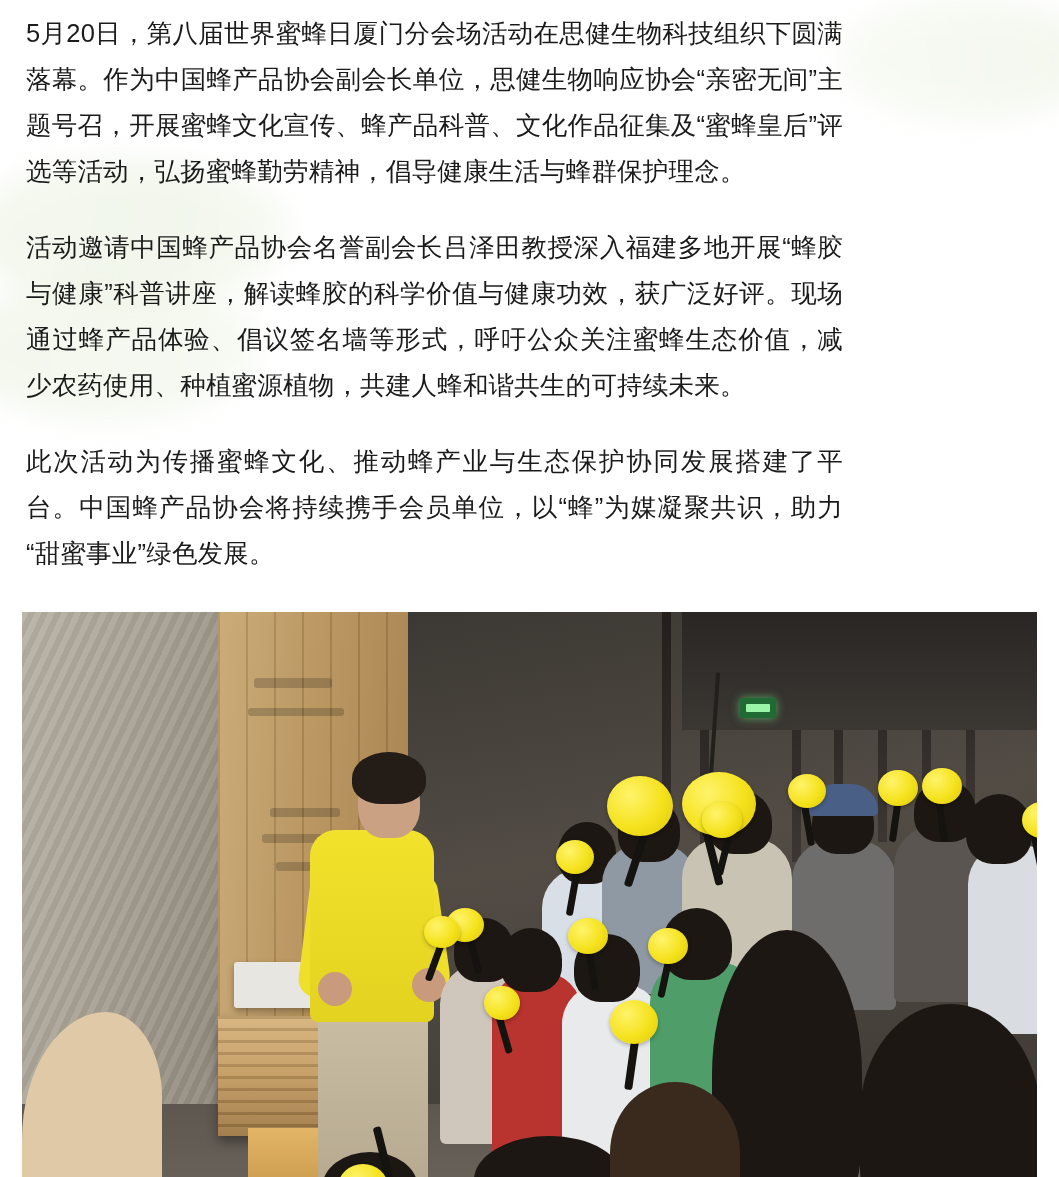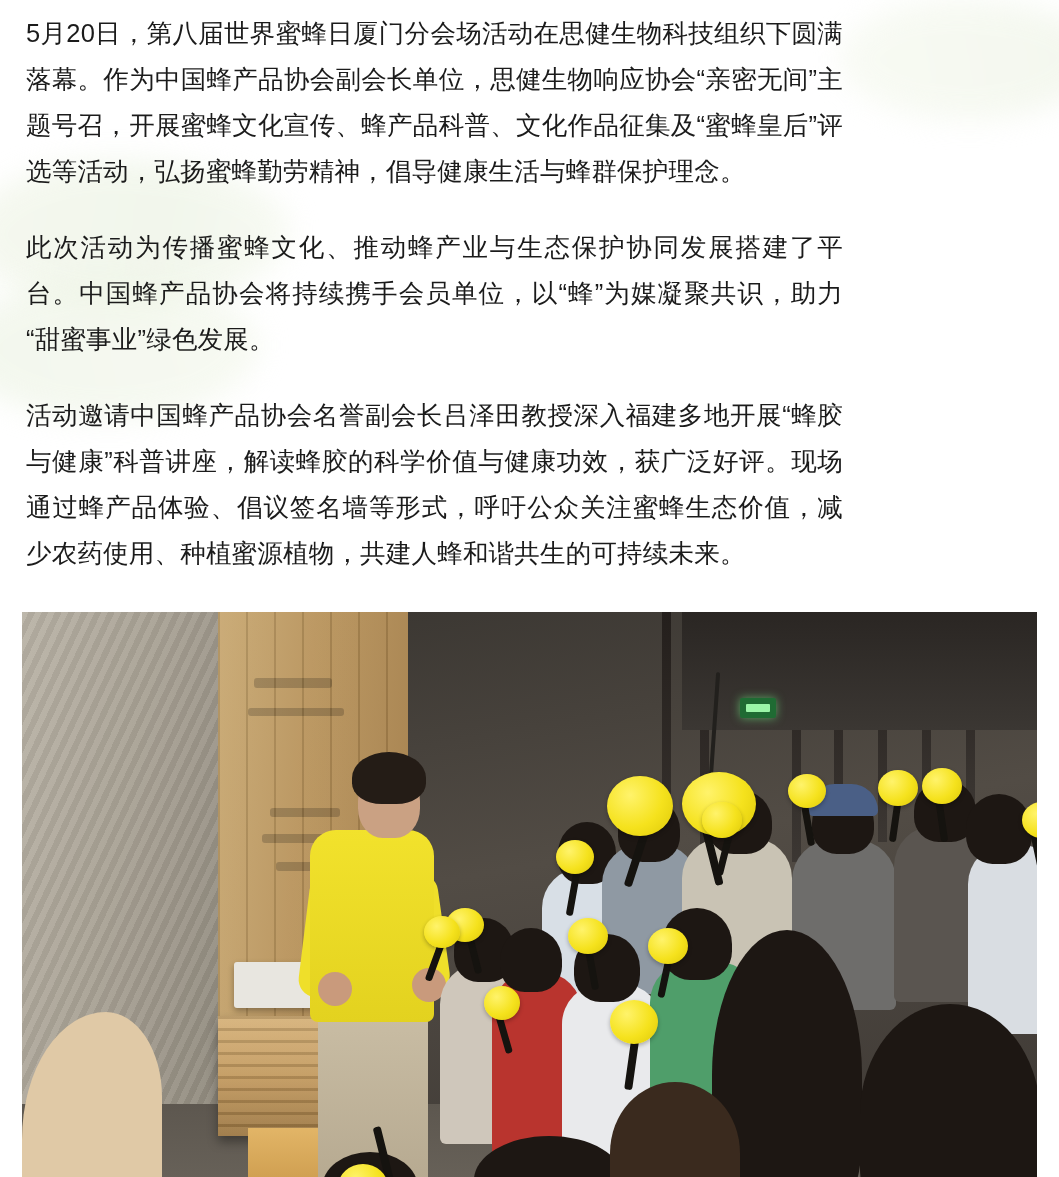--- a/index.html
+++ b/index.html
@@ -210,22 +210,22 @@
 <body>
 
 <div class="bg-wash">
   <div class="blob blob-a"></div>
   <div class="blob blob-b"></div>
   <div class="blob blob-c"></div>
 </div>
 
 <article class="article">
   <p class="para" id="para-1">5月20日，第八届世界蜜蜂日厦门分会场活动在思健生物科技组织下圆满落幕。作为中国蜂产品协会副会长单位，思健生物响应协会“亲密无间”主题号召，开展蜜蜂文化宣传、蜂产品科普、文化作品征集及“蜜蜂皇后”评选等活动，弘扬蜜蜂勤劳精神，倡导健康生活与蜂群保护理念。</p>
+  <p class="para" id="para-2">活动邀请中国蜂产品协会名誉副会长吕泽田教授深入福建多地开展“蜂胶与健康”科普讲座，解读蜂胶的科学价值与健康功效，获广泛好评。现场通过蜂产品体验、倡议签名墙等形式，呼吁公众关注蜜蜂生态价值，减少农药使用、种植蜜源植物，共建人蜂和谐共生的可持续未来。</p>
   <p class="para" id="para-3">此次活动为传播蜜蜂文化、推动蜂产业与生态保护协同发展搭建了平台。中国蜂产品协会将持续携手会员单位，以“蜂”为媒凝聚共识，助力“甜蜜事业”绿色发展。</p>
-  <p class="para" id="para-2">活动邀请中国蜂产品协会名誉副会长吕泽田教授深入福建多地开展“蜂胶与健康”科普讲座，解读蜂胶的科学价值与健康功效，获广泛好评。现场通过蜂产品体验、倡议签名墙等形式，呼吁公众关注蜜蜂生态价值，减少农药使用、种植蜜源植物，共建人蜂和谐共生的可持续未来。</p>
 </article>
 
 <figure class="figure">
   <div class="photo">
 
     <div class="ph backwall"></div>
     <div class="ph slat" style="left:640px;"></div>
     <div class="ph slat" style="left:678px;"></div>
     <div class="ph slat" style="left:770px; height:250px;"></div>
     <div class="ph slat" style="left:812px; height:250px;"></div>

